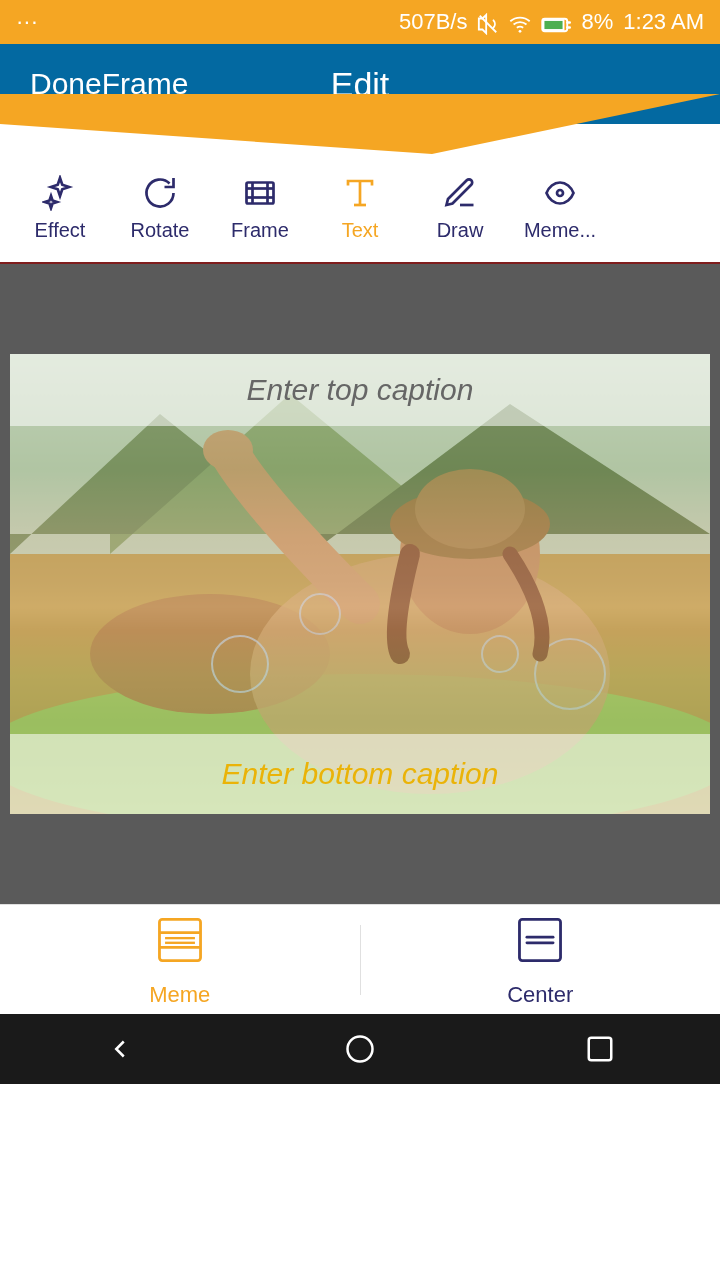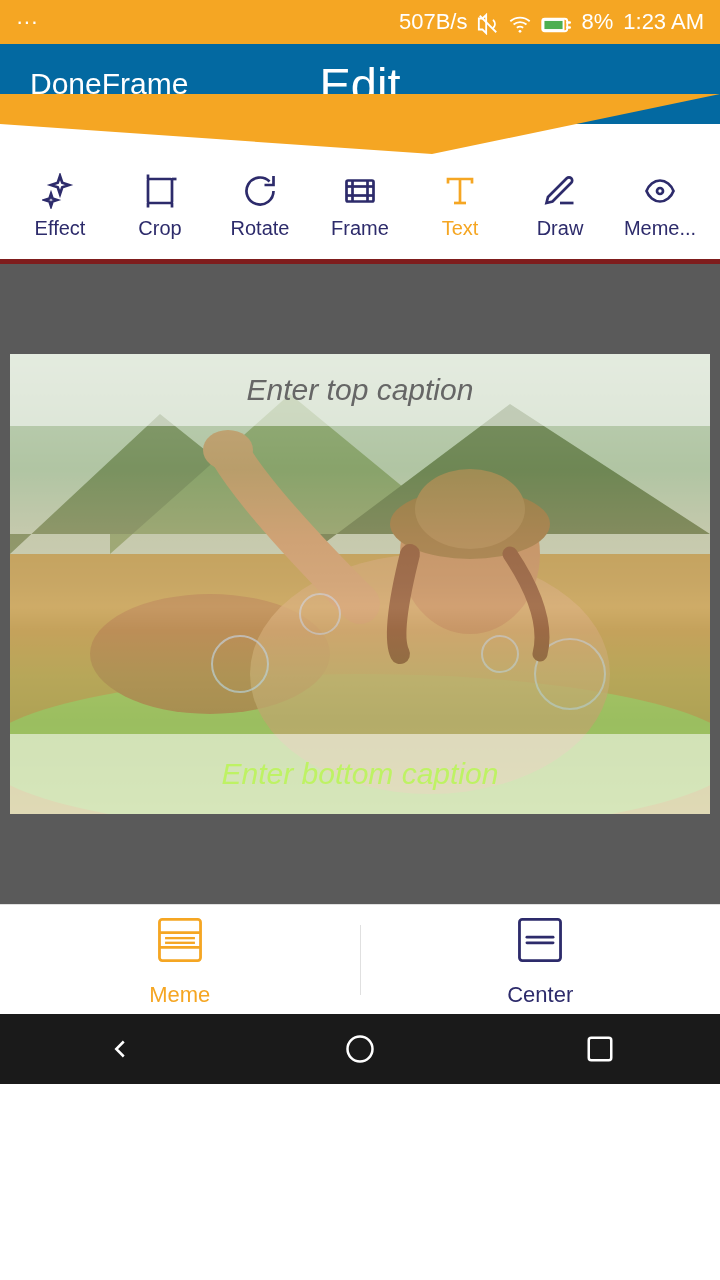--- a/index.html
+++ b/index.html
@@ -43,21 +43,21 @@
       bottom: -30px;
       left: 0;
       right: 0;
       height: 60px;
       background: #f5a623;
       clip-path: polygon(0 0, 100% 0, 60% 100%, 0 50%);
       z-index: 1;
     }
     .header-title {
       color: #fff;
-      font-size: 47px;
+      font-size: 34px;
       font-weight: 400;
       position: absolute;
       left: 50%;
       transform: translateX(-50%);
     }
     .header-done {
       color: #fff;
       font-size: 30px;
       font-weight: 500;
       background: none;
@@ -74,21 +74,21 @@
     }
 
     
     .toolbar {
       background: #fff;
       height: 110px;
       display: flex;
       align-items: center;
       justify-content: flex-start;
       padding: 0 10px;
-      border-bottom: 5px solid #7f1d1d;
+      border-bottom: 2px solid #7f1d1d;
       overflow-x: auto;
       position: relative;
       z-index: 2;
       margin-top: 30px;
     }
     .toolbar-item {
       display: flex;
       flex-direction: column;
       align-items: center;
       justify-content: center;
@@ -179,21 +179,21 @@
       display: flex;
       align-items: center;
       justify-content: center;
       border: none;
       outline: none;
       cursor: pointer;
       z-index: 3;
     }
     .caption-bottom-text {
       font-size: 30px;
-      color: #bef264;
+      color: #eab308;
       font-style: italic;
     }
 
     
     .bottom-tabs {
       background: #fff;
       height: 110px;
       display: flex;
       align-items: center;
       justify-content: center;
@@ -298,30 +298,20 @@
 <div class="toolbar">
 
   <div class="toolbar-item">
     <svg class="svg-icon" viewBox="0 0 24 24" fill="none" stroke="#2d2b6b" stroke-width="1.8">
       <path d="M12 2l1.5 4.5L18 8l-4.5 1.5L12 14l-1.5-4.5L6 8l4.5-1.5z"></path>
       <path d="M6 14l1 3 3 1-3 1-1 3-1-3-3-1 3-1z"></path>
     </svg>
     <span class="label">Effect</span>
   </div>
 
-  <div class="toolbar-item">
-    <svg class="svg-icon" viewBox="0 0 24 24" fill="none" stroke="#2d2b6b" stroke-width="1.8">
-      <rect x="4" y="4" width="16" height="16" rx="1"></rect>
-      <line x1="4" y1="4" x2="4" y2="1"></line>
-      <line x1="4" y1="20" x2="4" y2="23"></line>
-      <line x1="20" y1="4" x2="23" y2="4"></line>
-      <line x1="20" y1="20" x2="20" y2="23"></line>
-    </svg>
-    <span class="label">Crop</span>
-  </div>
 
   <div class="toolbar-item">
     <svg class="svg-icon" viewBox="0 0 24 24" fill="none" stroke="#2d2b6b" stroke-width="1.8">
       <path d="M21 12a9 9 0 1 1-2.636-6.364"></path>
       <polyline points="21 2 21 8 15 8"></polyline>
     </svg>
     <span class="label">Rotate</span>
   </div>
 
   <div class="toolbar-item">

